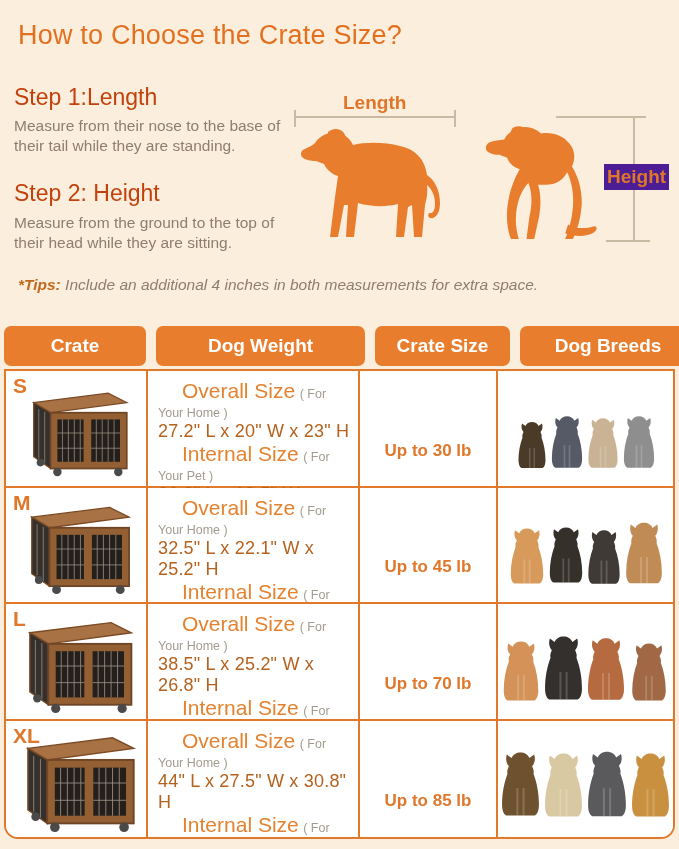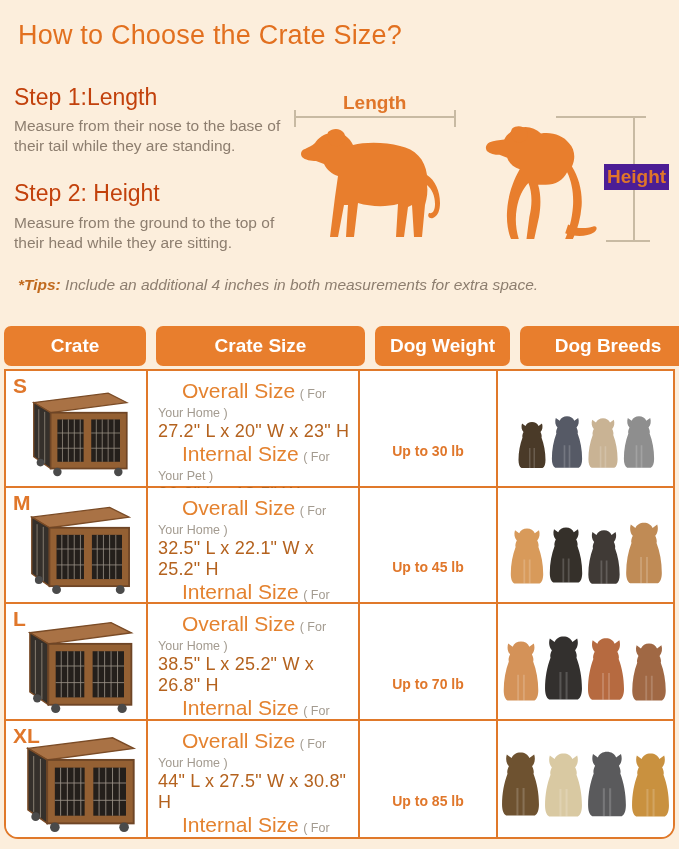--- a/index.html
+++ b/index.html
@@ -79,21 +79,21 @@
   .size-letter {
     position:absolute; top:3px; left:7px;
     font-size:21px; font-weight:bold; color:#E0772B;
   }
   .crate-img { position:absolute; left:50%; top:54%; transform:translate(-50%,-50%); }
   .size-cell { padding:8px 4px 8px 10px; display:flex; flex-direction:column; justify-content:space-evenly; }
   .size-label { font-size:21px; font-weight:500; color:#E4822F;margin-left:24px; }
   .size-note { font-size:12.5px; color:#A39B90; font-weight:normal; }
   .size-dims { font-size:18px; font-weight:500; color:#B4621E; letter-spacing:.2px; }
   .weight-cell { display:flex; align-items:center; justify-content:center; }
-  .weight-text { font-size:14px; font-weight:600; color:#E0772B;margin-top:45px; }
+  .weight-text { font-size:17px; font-weight:600; color:#E0772B;margin-top:45px; }
   .breeds-cell { display:flex; align-items:flex-end; justify-content:center; gap:2px; padding:0 2px 16px 2px; }
   .breed-dog { display:block; }
 </style>
 </head>
 <body>
 
 <svg width="0" height="0" style="position:absolute" aria-hidden="true">
   <defs>
     <symbol id="sym-dog-sit-front" viewBox="0 0 60 100">
       <path fill="currentColor" d="M30 4 C24 4 19 7 17 12 L10 7 C8 13 9 20 13 24 C11 28 10 32 11 35 C6 48 3 64 3 80 C3 88 5 94 9 96 L51 96 C55 94 57 88 57 80 C57 64 54 48 49 35 C50 32 49 28 47 24 C51 20 52 13 50 7 L43 12 C41 7 36 4 30 4 Z"></path>
@@ -155,22 +155,22 @@
   <svg class="dog-sitting-svg" width="118" height="126" viewBox="0 0 122 130">
     <path fill="#E87E2D" d="M8 26 C4 28 3 32 5 35 C8 38 13 39 18 39 L26 42 C28 48 33 52 39 54 C32 66 27 81 26 96 C25 108 27 119 30 126 L38 126 C35 116 34 105 36 94 C38 83 42 74 48 68 C52 78 52 91 49 103 L46 126 L54 126 L59 103 C61 91 61 80 58 70 L66 70 C76 70 84 65 88 57 C93 67 95 80 94 93 C93 105 90 117 86 126 L94 126 C99 116 102 104 103 92 C104 77 100 62 93 51 C97 43 96 33 90 27 C84 19 72 15 61 17 C55 11 47 9 39 11 C32 13 26 17 23 23 C18 24 12 24 8 26 Z"></path>
     <path fill="#E87E2D" d="M86 120 C96 124 108 124 116 119 C120 116 119 112 115 113 C106 116 96 115 89 111 Z"></path>
     <path fill="#E87E2D" d="M31 12 C36 8 43 9 46 14 C49 19 46 25 40 26 C34 27 30 23 29 17 Z"></path>
   </svg>
 </div>
 
 <div class="crate-table">
   <div class="table-header">
     <div class="header-cell">Crate</div>
+    <div class="header-cell">Dog Weight</div>
     <div class="header-cell">Crate Size</div>
-    <div class="header-cell">Dog Weight</div>
     <div class="header-cell">Dog Breeds</div>
   </div>
 
   <div class="table-body">
 
     <div class="cell crate-cell">
       <span class="size-letter">S</span>
       <svg class="crate-img" width="112" height="88">
           <use href="#sym-crate"></use>
         </svg>

